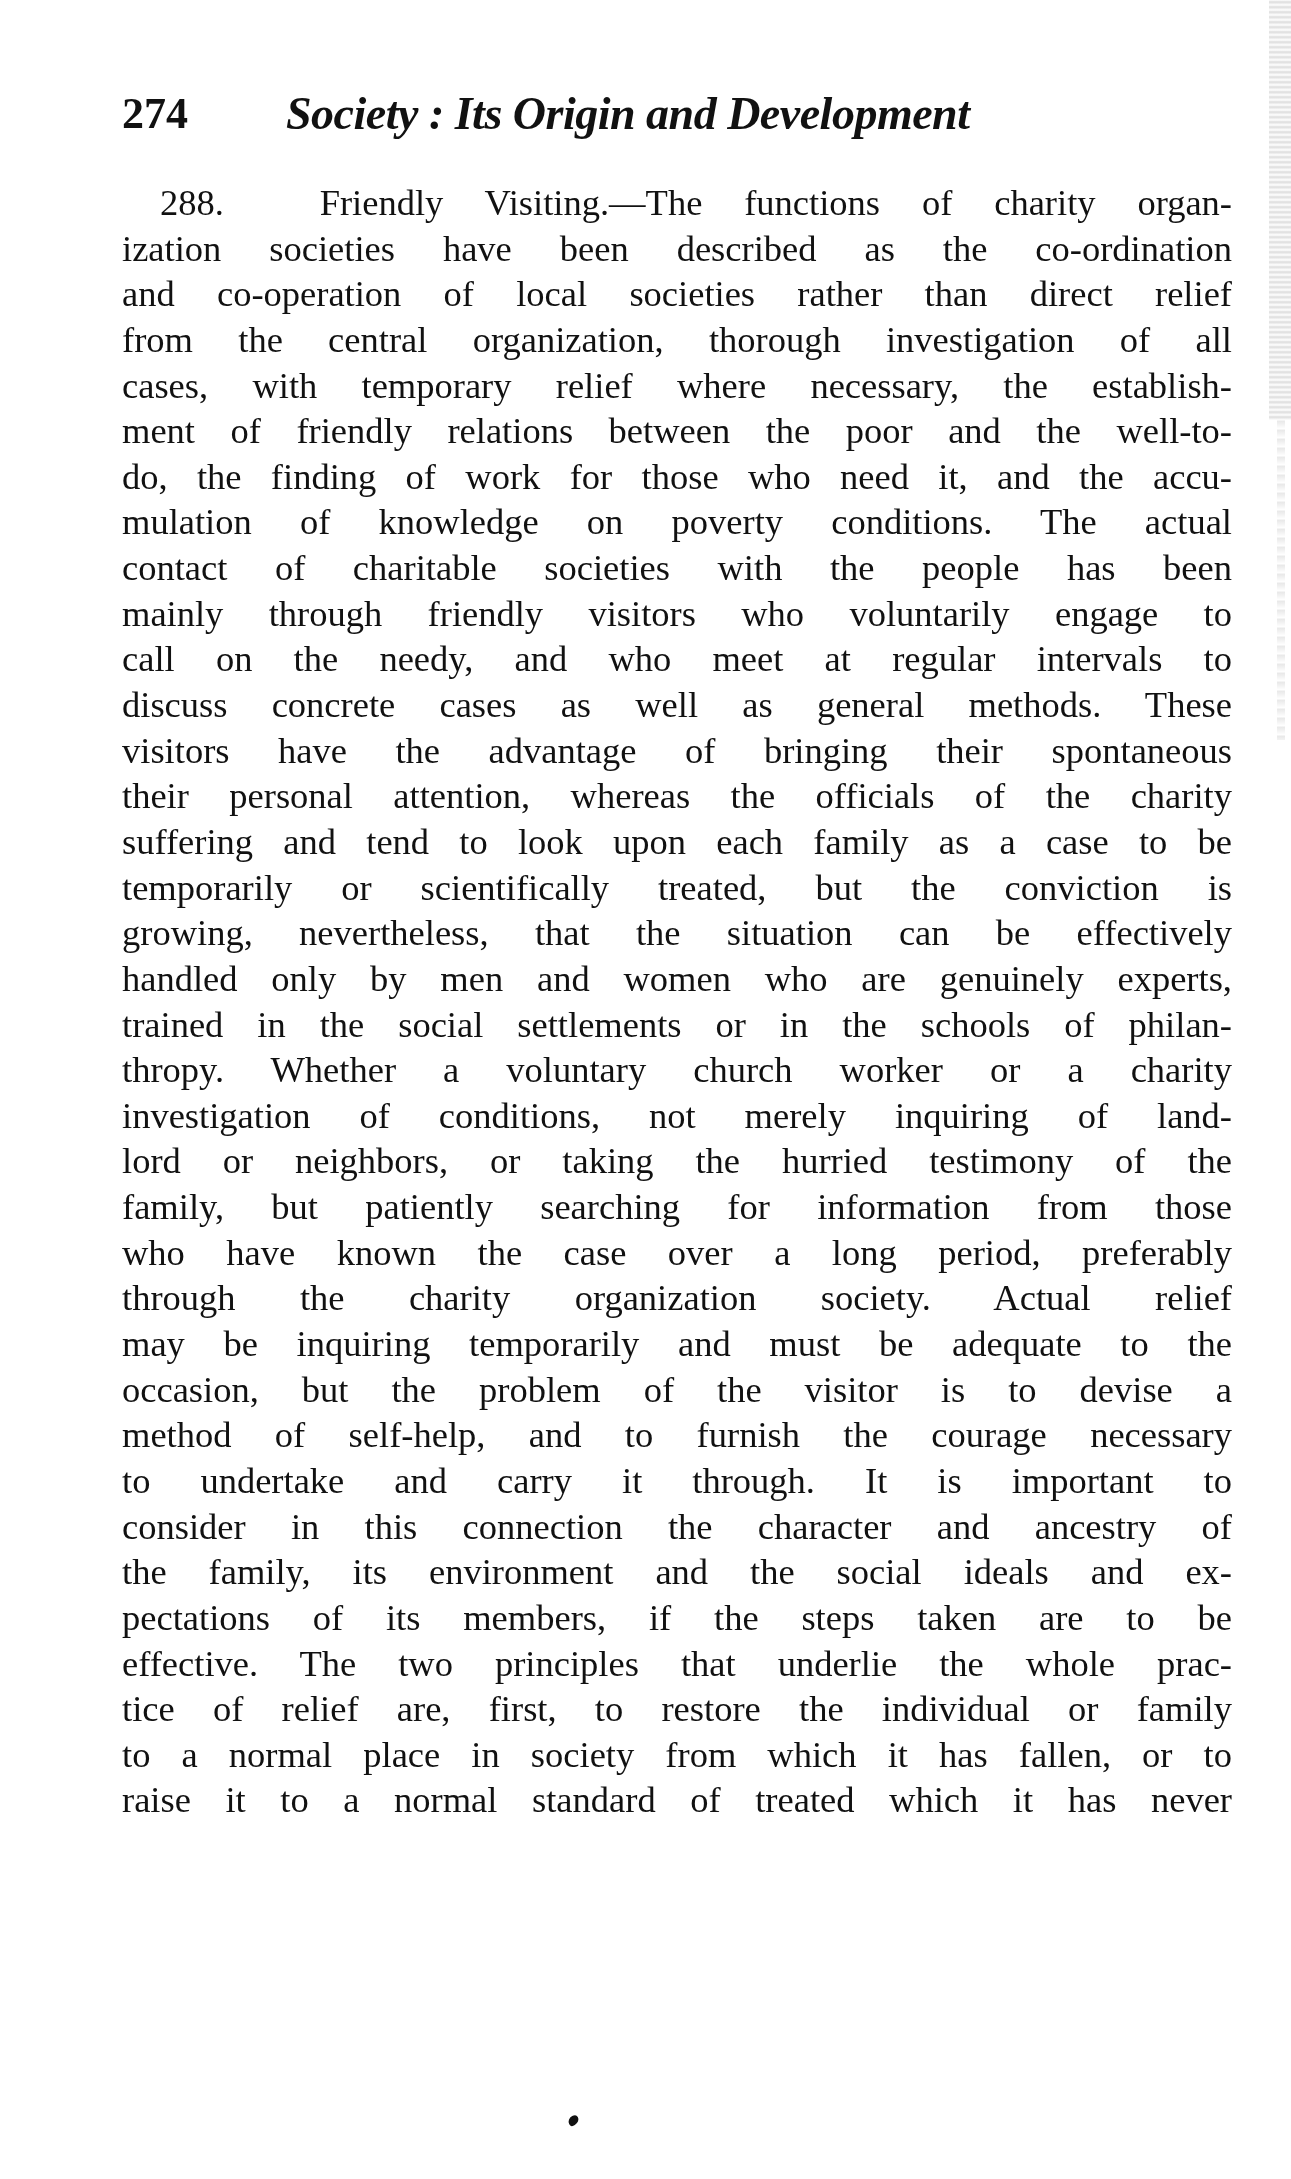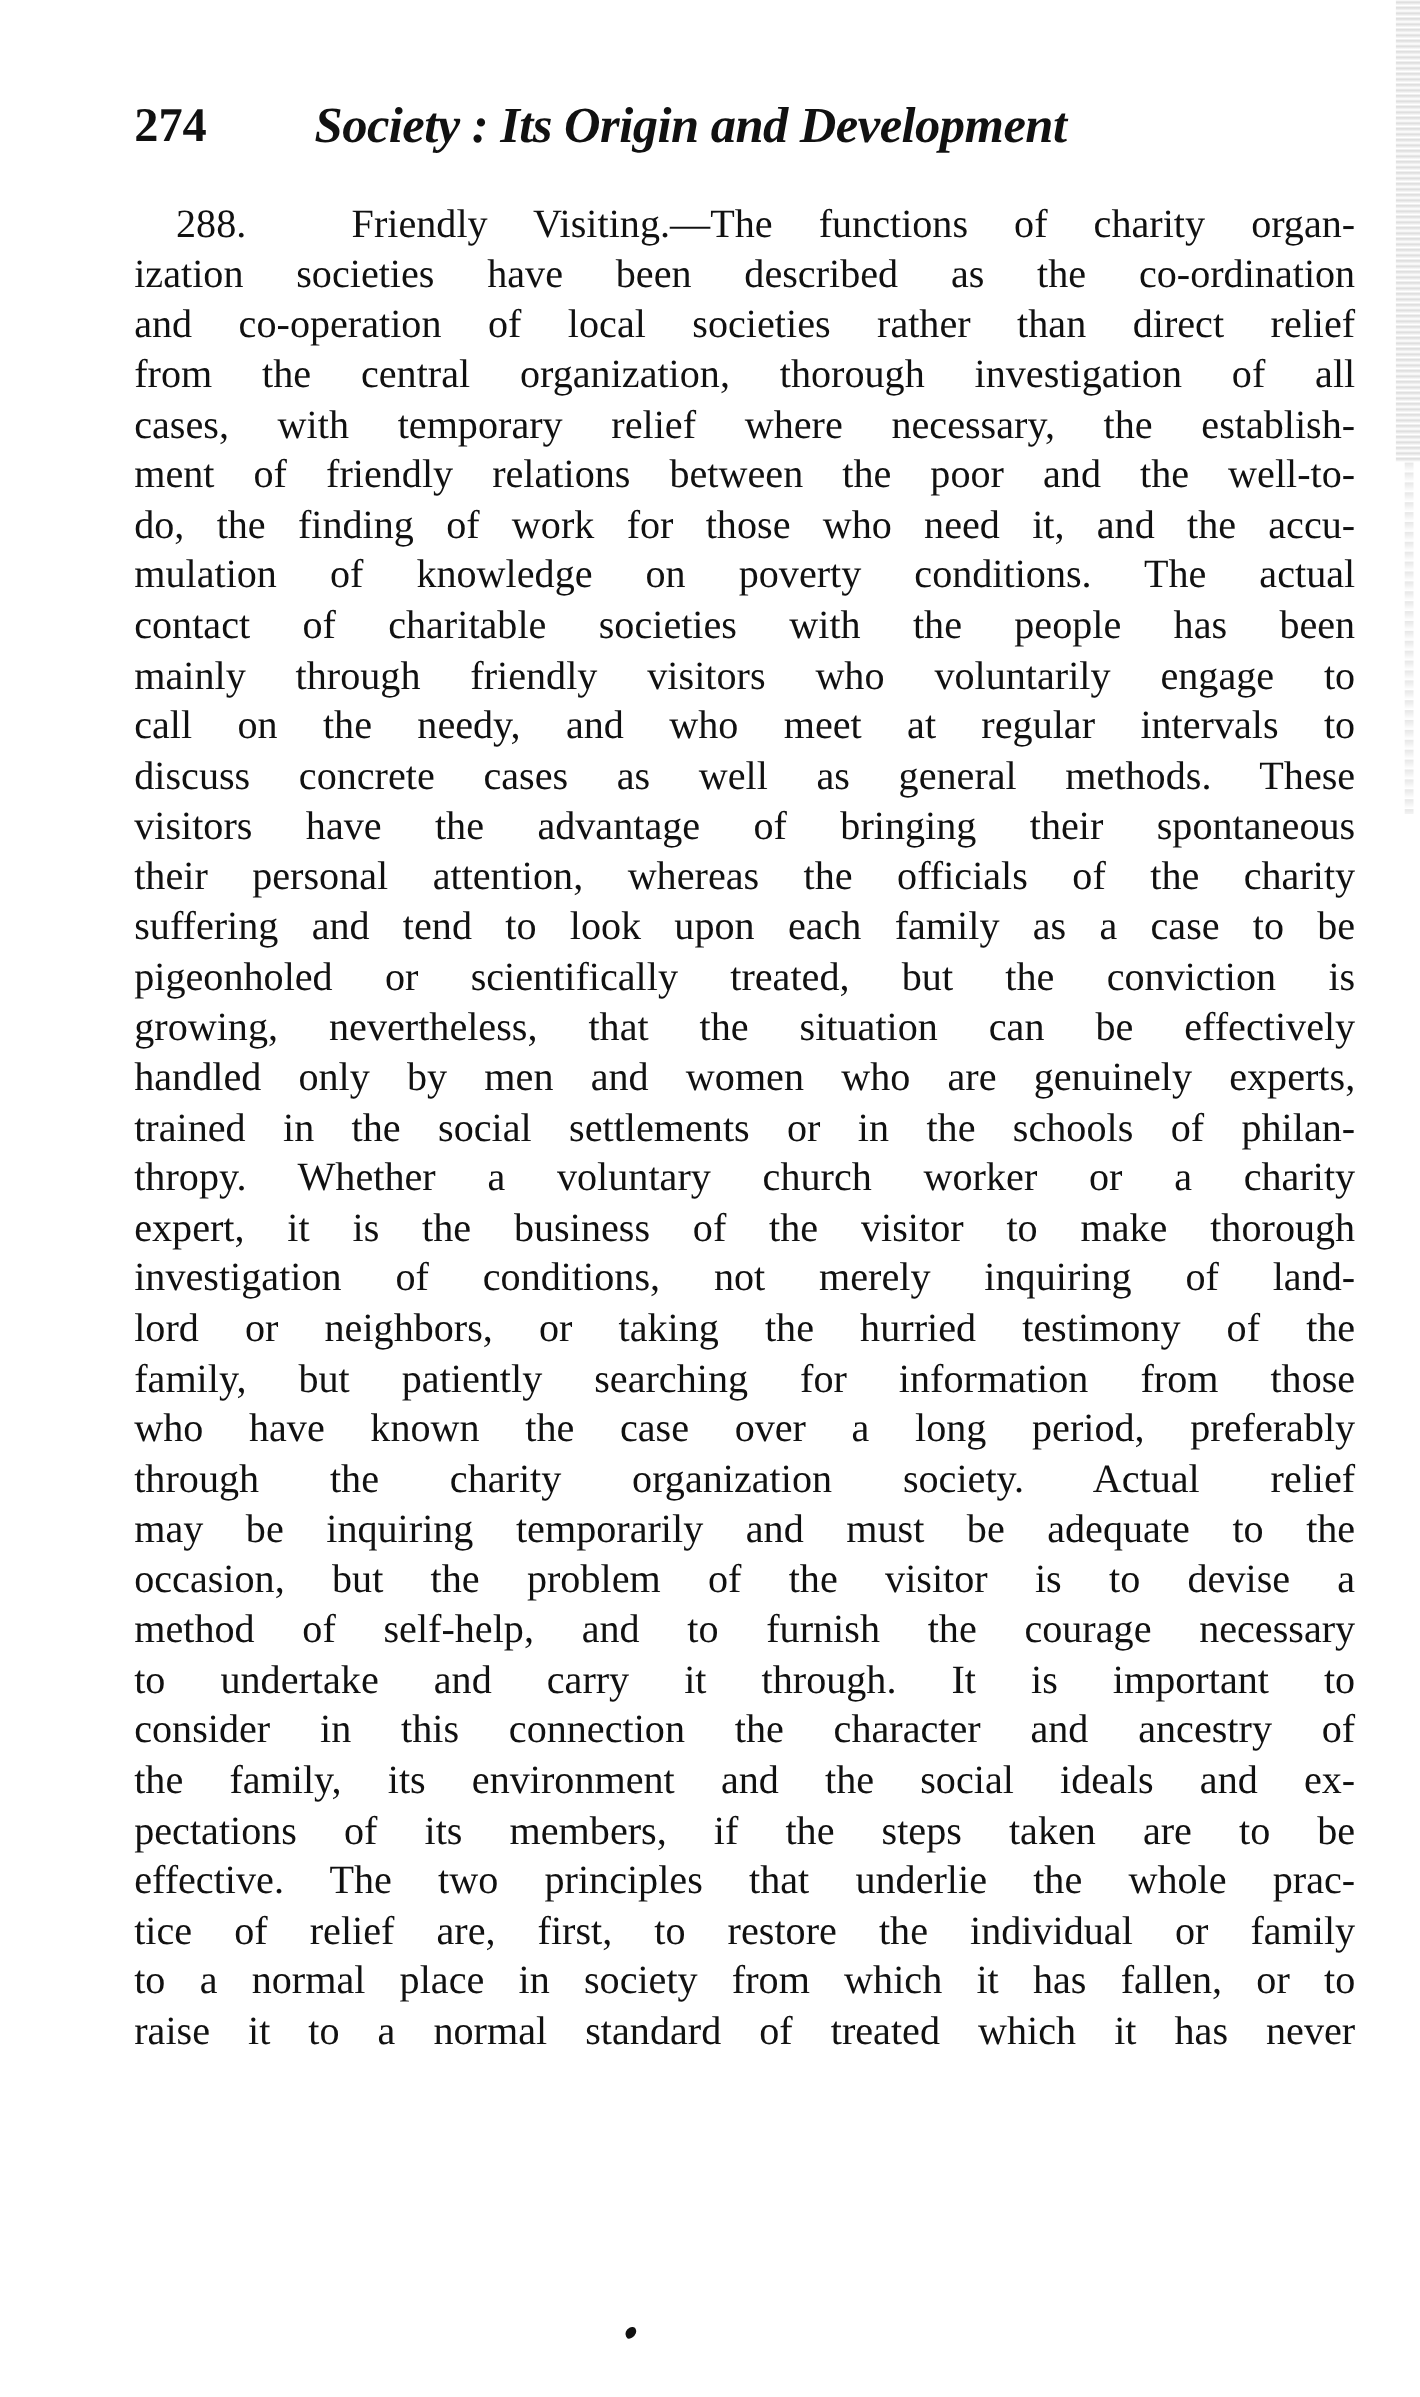--- a/index.html
+++ b/index.html
@@ -44,26 +44,25 @@
     <span class="line">ment of friendly relations between the poor and the well-to-</span>
     <span class="line">do, the finding of work for those who need it, and the accu-</span>
     <span class="line">mulation of knowledge on poverty conditions. The actual</span>
     <span class="line">contact of charitable societies with the people has been</span>
     <span class="line">mainly through friendly visitors who voluntarily engage to</span>
     <span class="line">call on the needy, and who meet at regular intervals to</span>
     <span class="line">discuss concrete cases as well as general methods. These</span>
     <span class="line">visitors have the advantage of bringing their spontaneous</span>
     <span class="line">their personal attention, whereas the officials of the charity</span>
     <span class="line">suffering and tend to look upon each family as a case to be</span>
-    <span class="line">pigeonholed or scientifically treated, but the conviction is</span>
+    <span class="line">temporarily or scientifically treated, but the conviction is</span>
     <span class="line">growing, nevertheless, that the situation can be effectively</span>
     <span class="line">handled only by men and women who are genuinely experts,</span>
     <span class="line">trained in the social settlements or in the schools of philan-</span>
     <span class="line">thropy. Whether a voluntary church worker or a charity</span>
-    <span class="line">expert, it is the business of the visitor to make thorough</span>
     <span class="line">investigation of conditions, not merely inquiring of land-</span>
     <span class="line">lord or neighbors, or taking the hurried testimony of the</span>
     <span class="line">family, but patiently searching for information from those</span>
     <span class="line">who have known the case over a long period, preferably</span>
     <span class="line">through the charity organization society. Actual relief</span>
     <span class="line">may be inquiring temporarily and must be adequate to the</span>
     <span class="line">occasion, but the problem of the visitor is to devise a</span>
     <span class="line">method of self-help, and to furnish the courage necessary</span>
     <span class="line">to undertake and carry it through. It is important to</span>
     <span class="line">consider in this connection the character and ancestry of</span>

